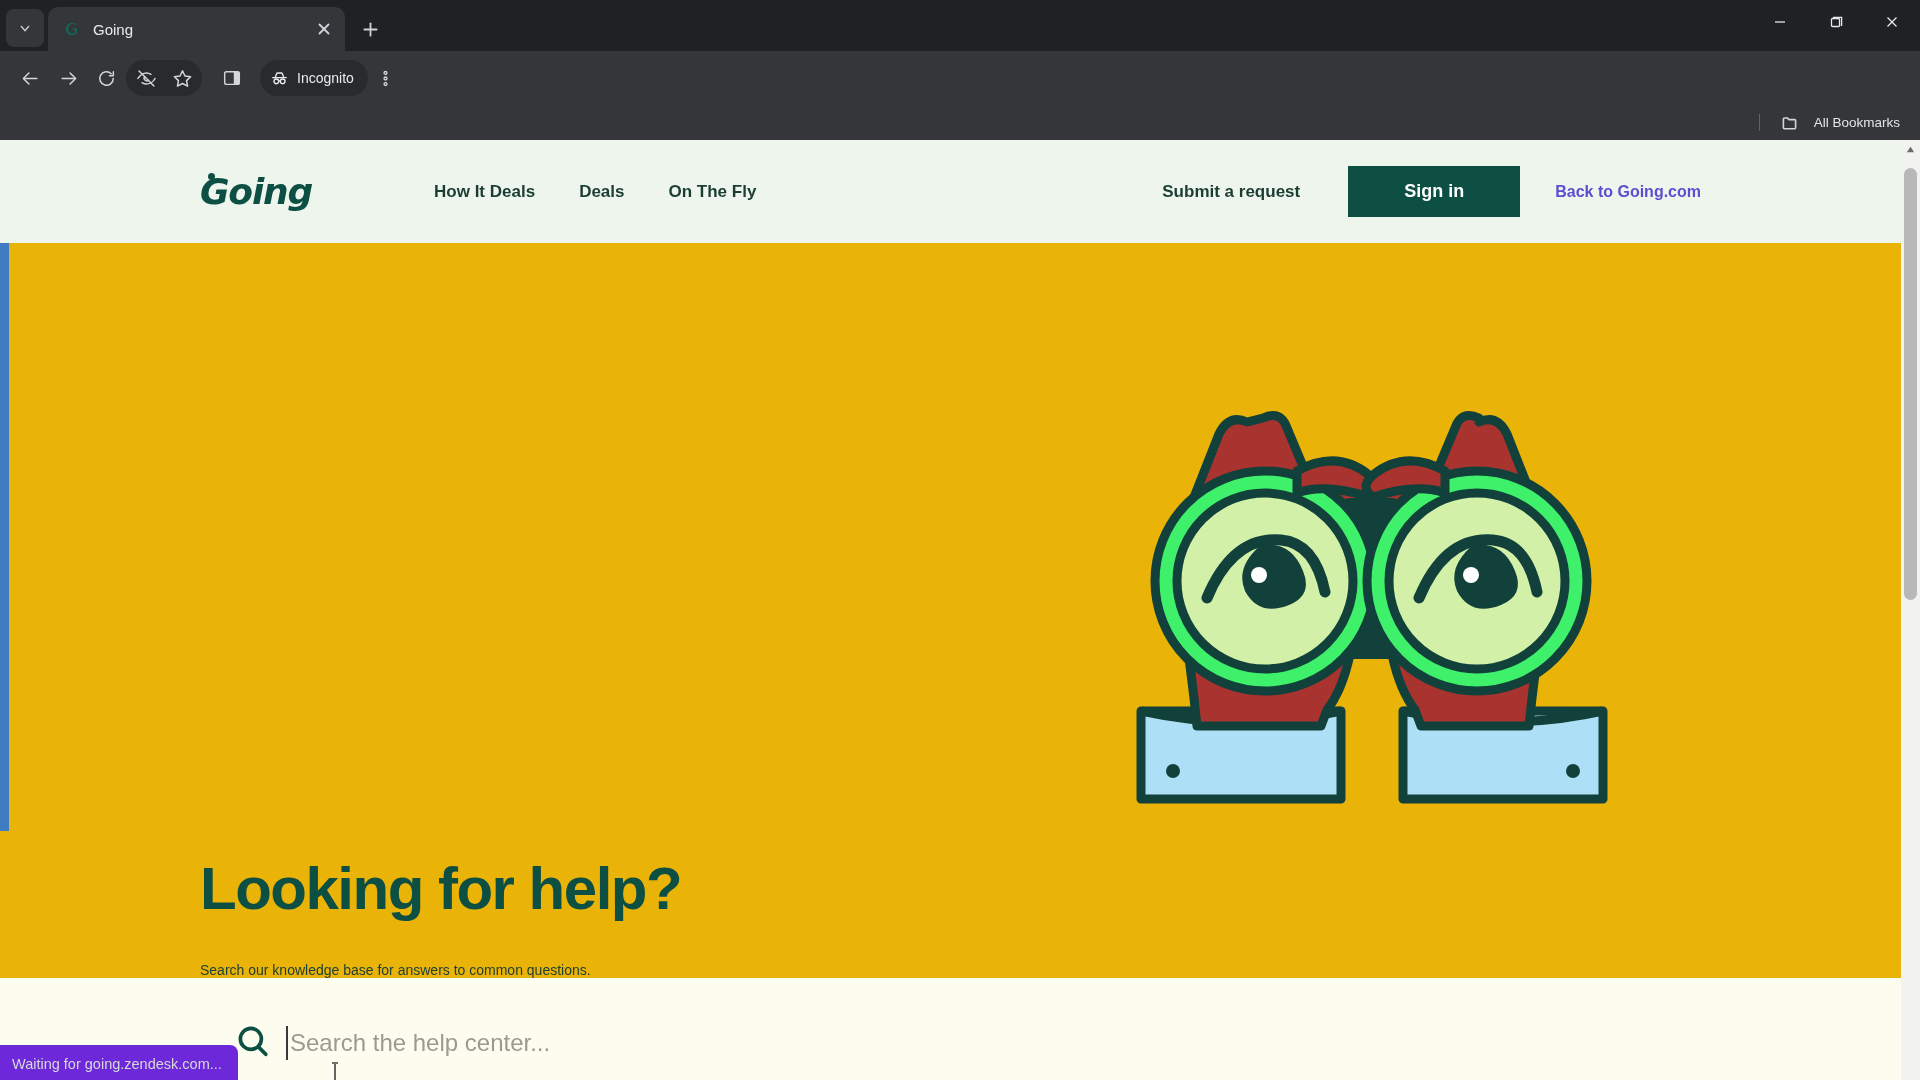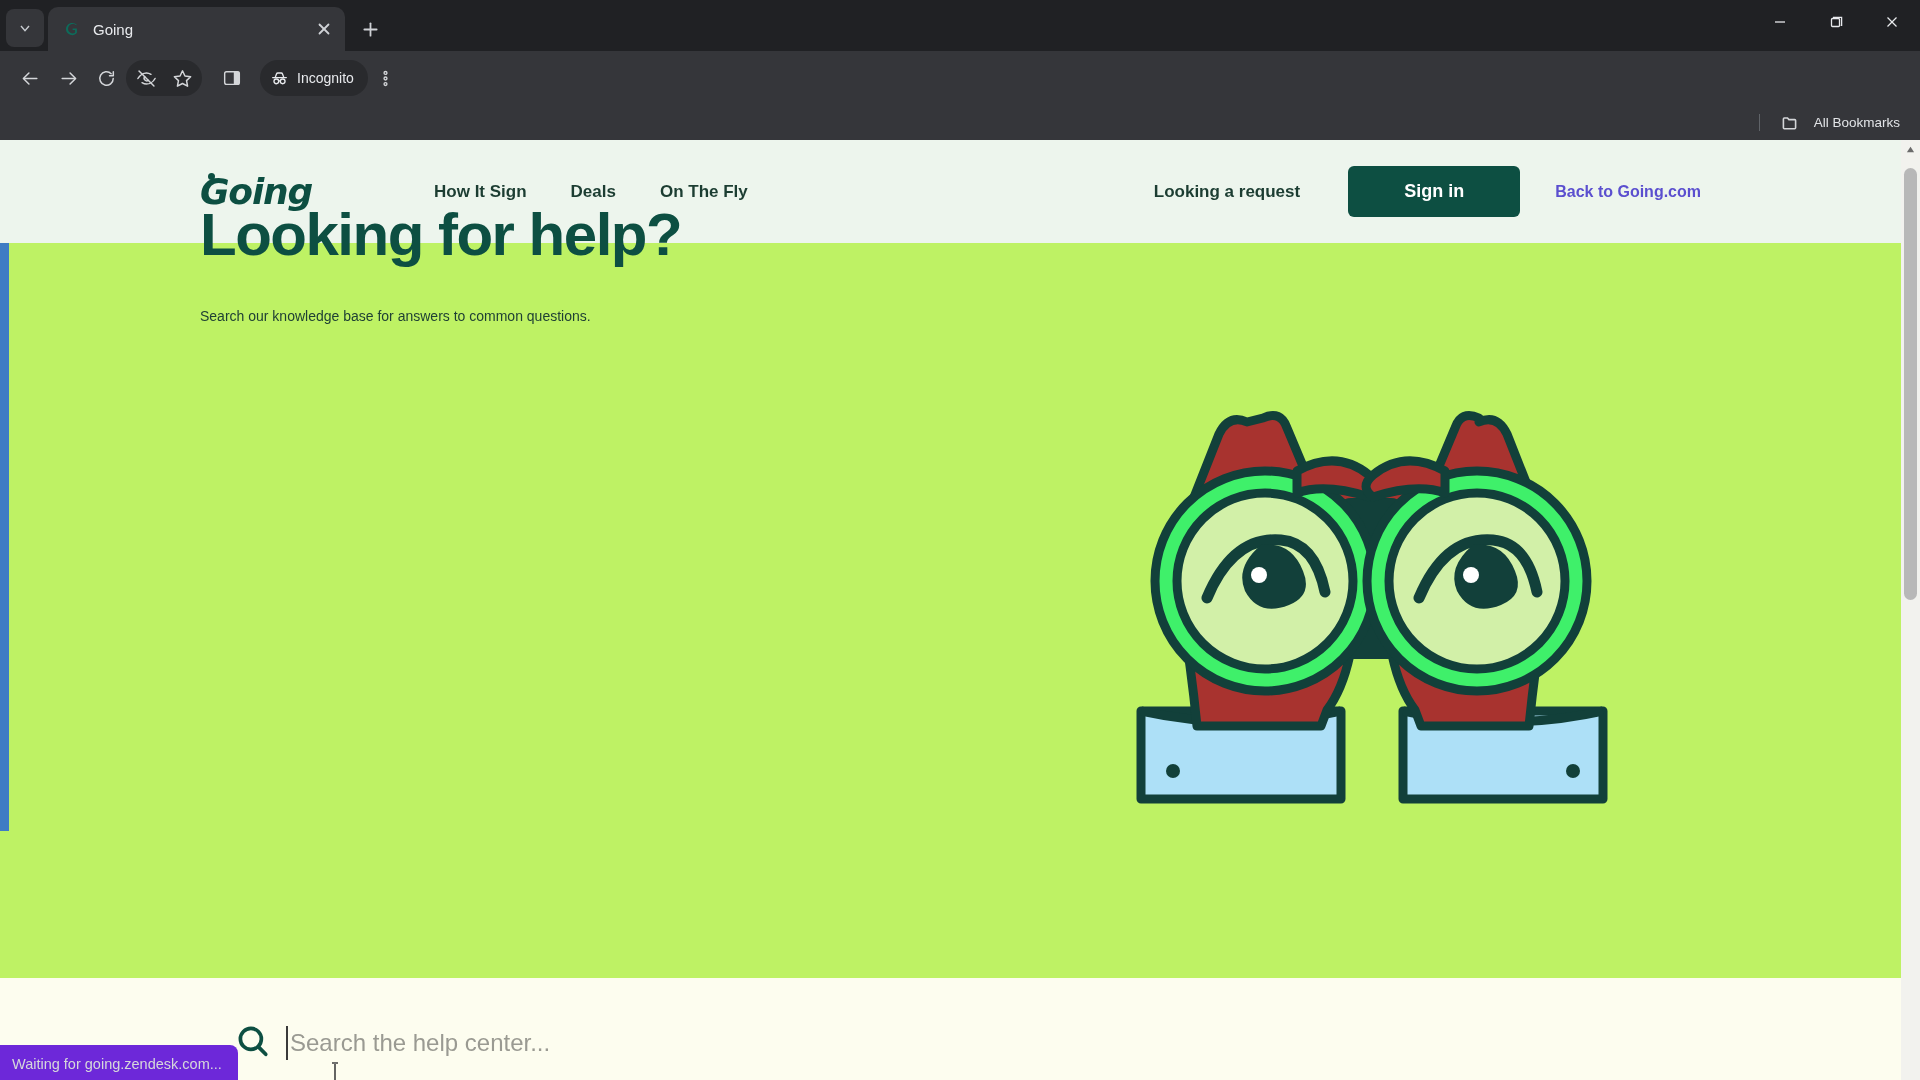--- a/index.html
+++ b/index.html
@@ -226,38 +226,38 @@
     flex: 0 0 auto;
   }
   .submit-request {
     color: #1c3d32; font-size: 17px; font-weight: 600;
     cursor: pointer; text-decoration: none; white-space: nowrap;
     margin-right: 48px;
   }
   .signin-btn {
     background: #0d4f42; color: #ffffff;
     font-size: 18px; font-weight: 700;
-    border: none; border-radius: 6px;
+    border: none; border-radius: 0;
     padding: 0 56px; height: 51px;
     cursor: pointer; white-space: nowrap;
     font-family: "Liberation Sans", sans-serif;
   }
   .back-link {
     color: #5b4fcf; font-size: 16px; font-weight: 600;
     text-decoration: none; cursor: pointer; white-space: nowrap;
     margin-left: 35px;
   }
 
   
   .hero {
-    background: #bef264;
+    background: #eab308;
     height: 735px;
     position: relative;
     padding: 0 200px;
-    display: flex; align-items: flex-start;
+    display: flex; align-items: flex-end;
   }
   .hero-copy { width: 700px; flex: 0 0 auto; margin-top: -40px; }
   .hero-title {
     font-size: 60px; font-weight: 700;
     color: #0d4f42;
     letter-spacing: -1.5px;
     line-height: 1.05;
     margin-bottom: 42px;
   }
   .hero-sub { font-size: 14px; color: #1f4034; }
@@ -479,27 +479,27 @@
 
       <div class="focus-bar"></div>
 
       <div class="site-header">
         <div class="logo">
           <span class="logo-dot"></span>
           <span>Going</span>
         </div>
 
         <nav class="main-nav">
-          <a class="nav-link">How It Sign</a>
+          <a class="nav-link">How It Deals</a>
           <a class="nav-link">Deals</a>
           <a class="nav-link">On The Fly</a>
         </nav>
 
         <div class="header-right">
-          <a class="submit-request">Looking a request</a>
+          <a class="submit-request">Submit a request</a>
           <button class="signin-btn">Sign in</button>
           <a class="back-link">Back to Going.com</a>
         </div>
       </div>
 
       <div class="hero">
         <div class="hero-copy">
           <h1 class="hero-title">Looking for help?</h1>
           <p class="hero-sub">Search our knowledge base for answers to common questions.</p>
         </div>

